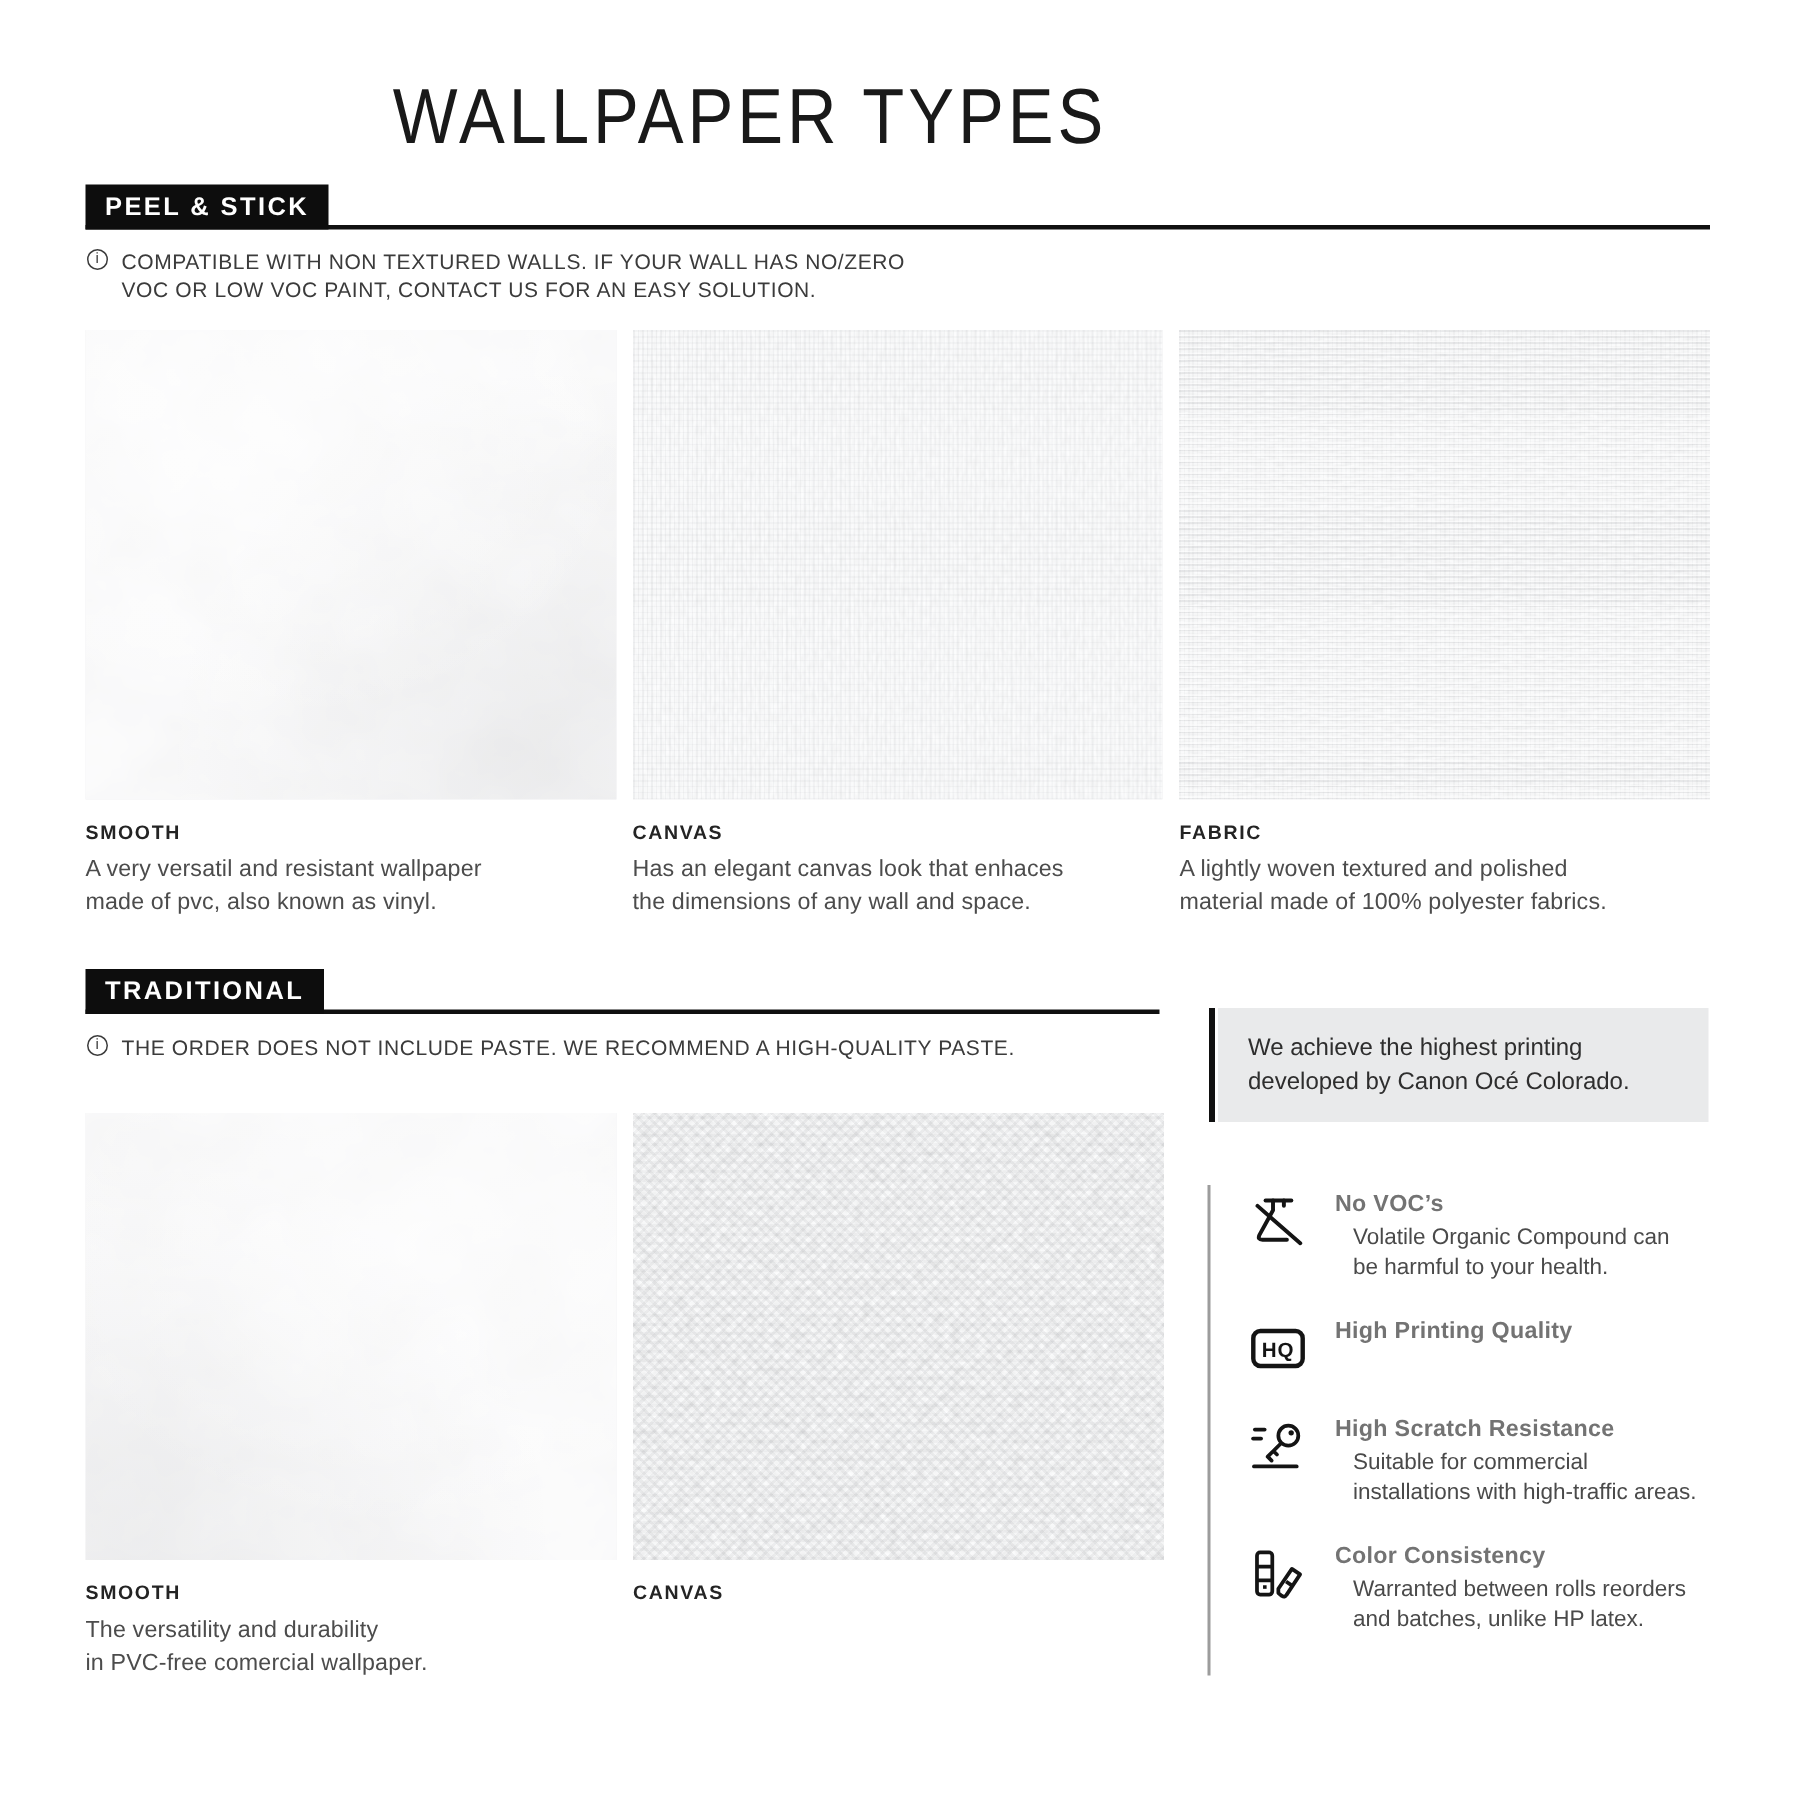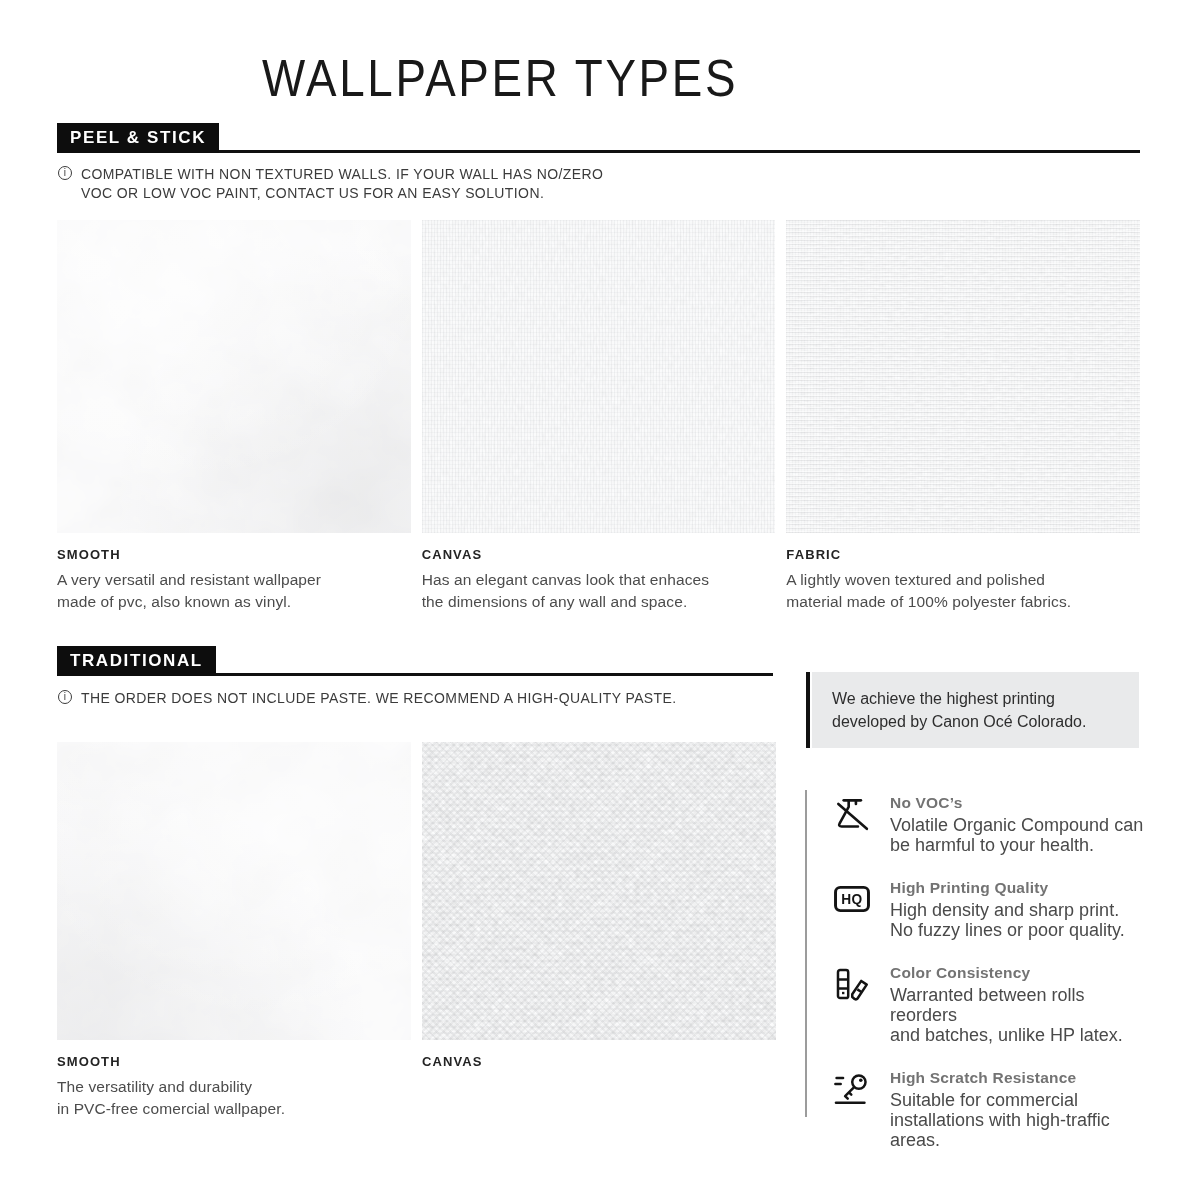--- a/index.html
+++ b/index.html
@@ -90,21 +90,21 @@
   .qbox span { display:block; }
 
   .features {
     position:absolute; left:805px; top:790px; width:345px; height:327px;
     border-left:2px solid #9c9c9c; padding:4px 0 0 26px;
   }
   .feature { display:flex; gap:17px; margin-bottom:24px; }
   .f-icon { flex:0 0 40px; width:40px; height:40px; margin-top:1px; }
   .f-icon svg { width:38px; height:38px; display:block; }
   .f-text h4 { margin:0; font-size:15.5px; font-weight:700; color:#737373; letter-spacing:.2px; }
-  .f-text p  { margin:3px 0 0; font-size:18px; line-height:20px; color:#4a4a4a; }
+  .f-text p  { margin:3px 12px 0; font-size:15px; line-height:20px; color:#4a4a4a; }
 </style>
 </head>
 <body>
 
 <svg class="defs" aria-hidden="true">
   <defs>
     <filter id="fxSmoothA" x="0" y="0" width="100%" height="100%">
       <feTurbulence type="fractalNoise" baseFrequency="0.013 0.016" numOctaves="4" seed="11" stitchTiles="stitch"></feTurbulence>
       <feColorMatrix type="saturate" values="0"></feColorMatrix>
       <feComponentTransfer>
@@ -279,50 +279,49 @@
 
   <div class="feature">
     <div class="f-icon">
       <svg viewBox="0 0 36 30" fill="none">
         <rect x="2.4" y="4" width="31.2" height="22" rx="4.5" stroke="#141414" stroke-width="2.8"></rect>
         <text x="18" y="20.2" text-anchor="middle" font-size="13" font-weight="bold" fill="#141414" letter-spacing="0.5" font-family="Liberation Sans, sans-serif">HQ</text>
       </svg>
     </div>
     <div class="f-text">
       <h4>High Printing Quality</h4>
-      <p><span>High density and sharp print.</span><br><span>No fuzzy lines or poor quality.</span></p>
-    </div>
-  </div>
-
-  <div class="feature">
-    <div class="f-icon">
-      <svg viewBox="0 0 32 32" fill="none" stroke="#141414" stroke-width="2.1" stroke-linejoin="round">
-        <rect x="4.2" y="4.2" width="8.6" height="23.6" rx="1.8"></rect>
-        <path d="M4.2 12.2 h8.6 M4.2 19.8 h8.6"></path>
-        <rect x="7.6" y="22.6" width="2" height="2" fill="#141414" stroke="none"></rect>
-        <path d="M16.2 24.6 L23.8 13.4 l4.6 3.1 L20.8 28 q-1 1.6 -2.6 .6 L16.2 27 z"></path>
-        <path d="M20.5 20.5 l3.4 2.3"></path>
-      </svg>
-    </div>
-    <div class="f-text">
-      <h4>Color Consistency</h4>
-      <p><span>Warranted between rolls reorders</span><br><span>and batches, unlike HP latex.</span></p>
     </div>
   </div>
 
   <div class="feature">
     <div class="f-icon">
       <svg viewBox="0 0 32 32" fill="none" stroke="#141414" stroke-width="2.1" stroke-linecap="round" stroke-linejoin="round">
         <path d="M3 6.8 H8.5"></path>
         <path d="M2 11.8 H6.5"></path>
         <path d="M2.5 27.5 H26.5"></path>
         <circle cx="21.8" cy="10.2" r="5.6"></circle>
         <circle cx="23.4" cy="8.6" r="1.5" fill="#141414" stroke="none"></circle>
         <path d="M17.6 14.6 L10.2 22 l2.2 2.2 M13.4 18.8 l2 2"></path>
       </svg>
     </div>
     <div class="f-text">
       <h4>High Scratch Resistance</h4>
       <p><span>Suitable for commercial</span><br><span>installations with high-traffic areas.</span></p>
     </div>
   </div>
 
+  <div class="feature">
+    <div class="f-icon">
+      <svg viewBox="0 0 32 32" fill="none" stroke="#141414" stroke-width="2.1" stroke-linejoin="round">
+        <rect x="4.2" y="4.2" width="8.6" height="23.6" rx="1.8"></rect>
+        <path d="M4.2 12.2 h8.6 M4.2 19.8 h8.6"></path>
+        <rect x="7.6" y="22.6" width="2" height="2" fill="#141414" stroke="none"></rect>
+        <path d="M16.2 24.6 L23.8 13.4 l4.6 3.1 L20.8 28 q-1 1.6 -2.6 .6 L16.2 27 z"></path>
+        <path d="M20.5 20.5 l3.4 2.3"></path>
+      </svg>
+    </div>
+    <div class="f-text">
+      <h4>Color Consistency</h4>
+      <p><span>Warranted between rolls reorders</span><br><span>and batches, unlike HP latex.</span></p>
+    </div>
+  </div>
+
 </div>
 
 </body></html>

